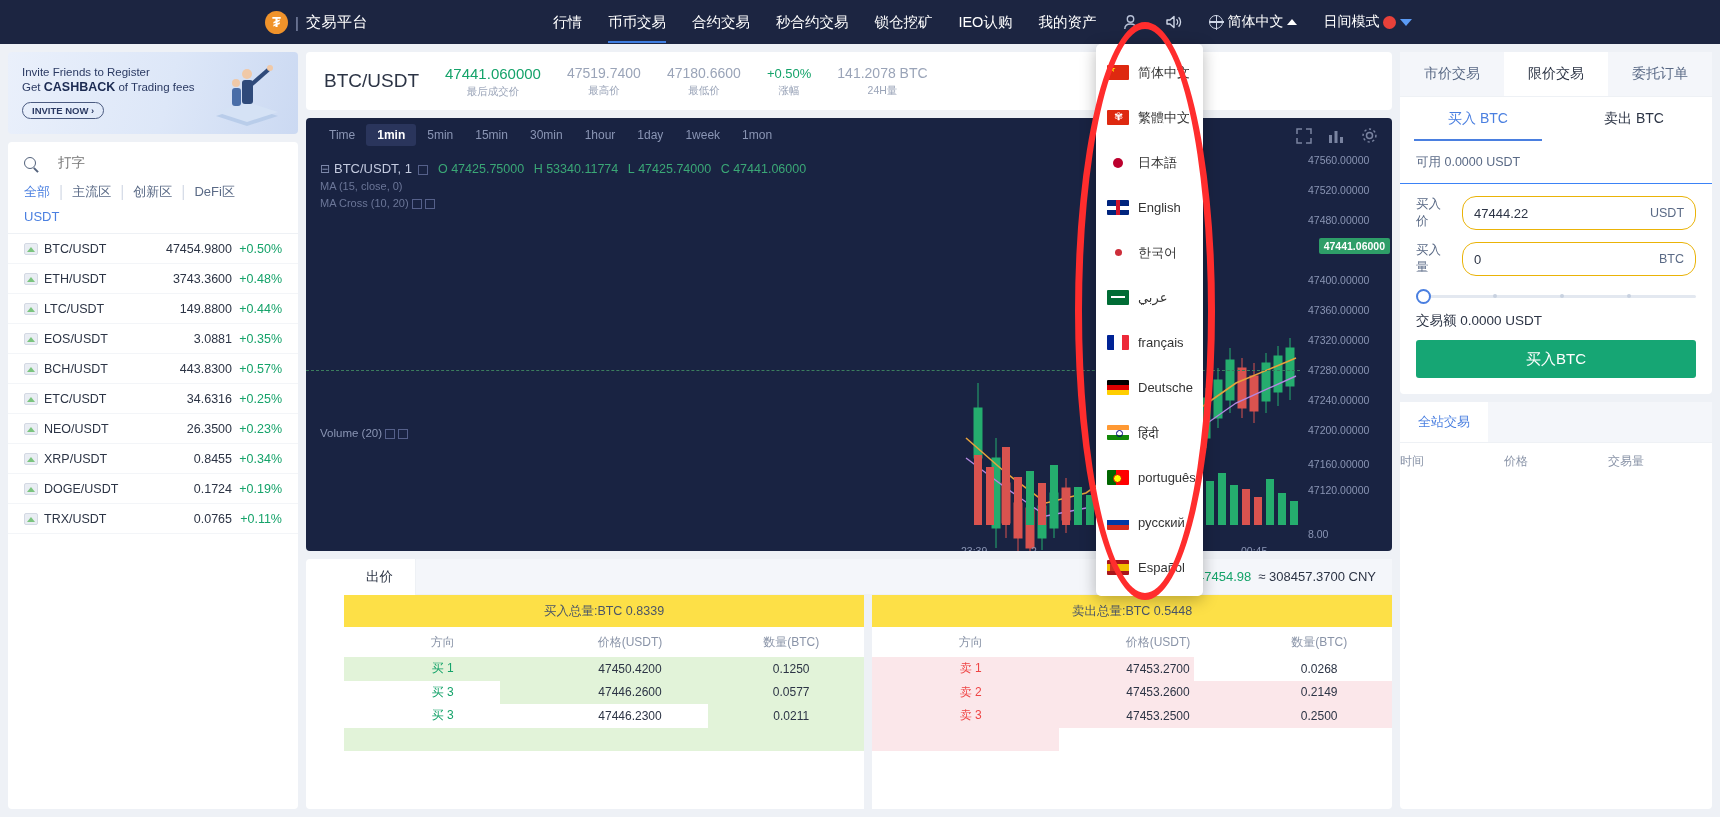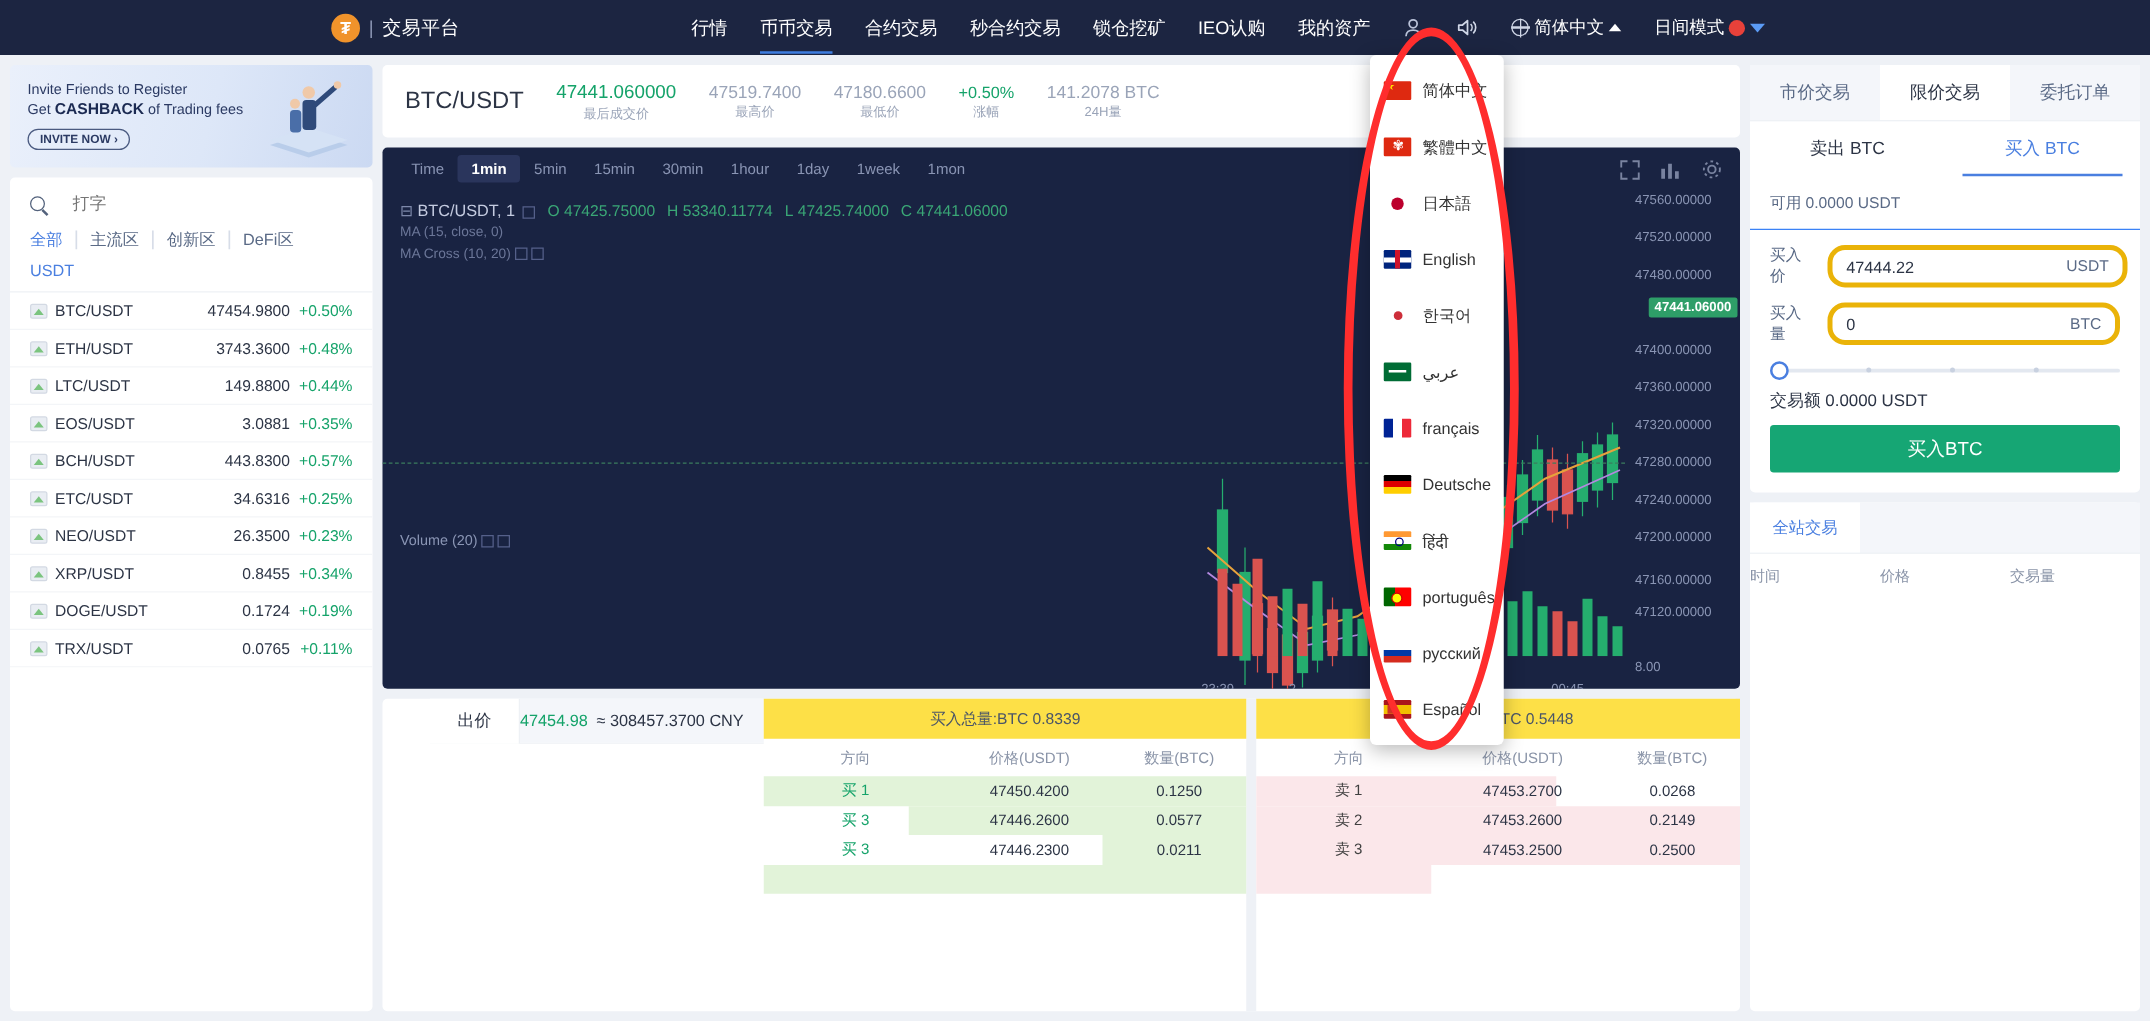--- a/index.html
+++ b/index.html
@@ -153,52 +153,52 @@
   #cur-price-tag {
     position:absolute;right:2px;background:#2e9e68;color:#fff;font-size:10.5px;
     font-weight:bold;padding:2px 5px;border-radius:2px;white-space:nowrap;
   }
   #time-axis { position:absolute;bottom:6px;left:0;right:92px;font-size:10.5px;color:#8a95b4; }
   .ta { position:absolute; }
   #vol-label { position:absolute;left:14px;bottom:112px;font-size:11.5px;color:#8a95b4; }
   .dash-line{position:absolute;left:0;right:92px;border-top:1px dashed #3b7d5e;}
 
   
-  #book-wrap { background:#fff;border-radius:4px;height:250px;display:flex;flex-direction:row;padding-left:38px; }
+  #book-wrap { background:#fff;border-radius:4px;height:250px;display:flex;flex-direction:column;padding-left:38px; }
   #book-top { display:flex;align-items:center;height:36px;border-bottom:1px solid #eef1f5; }
   #book-tab { font-size:13.5px;color:#2c3445;padding:0 22px;line-height:36px;border-right:1px solid #eef1f5;background:#fff; }
   #book-top-right { flex:1;background:#f4f6fa;height:100%;display:flex;align-items:center;justify-content:flex-end;padding-right:16px;font-size:13px;gap:7px; }
   #book-cny-main { color:#15a36a; }
   #book-cny-sub { color:#2c3445; }
   #book-cols { flex:1;display:flex; }
   .book-col { flex:1;display:flex;flex-direction:column; }
   .book-col.left { border-right:8px solid #eef1f6; }
   .book-head { display:flex;justify-content:center;align-items:center;height:32px;padding:0 18px;background:#fde047;font-size:12.5px;color:#4a5costume; }
   .book-head { color:#4a5568; }
   .book-colhead { display:flex;height:30px;align-items:center;font-size:12px;color:#8a94a8; }
   .bc1 { width:38%;text-align:center; } .bc2 { width:34%;text-align:center; } .bc3 { width:28%;text-align:center; }
   .book-row { display:flex;height:23.5px;align-items:center;font-size:12px;position:relative;cursor:pointer; }
   .book-row .bar { position:absolute;left:0;top:0;bottom:0;z-index:0; }
   .book-row span { position:relative;z-index:1; }
-  .buy .dir { color:#15a36a; } .sell .dir { color:#404040; }
+  .buy .dir { color:#15a36a; } .sell .dir { color:#ef4444; }
   .book-row .px, .book-row .qty { color:#2c3445; }
 
   
   #trade-panel { background:#fff;border-radius:4px; }
   #trade-tabs { display:flex;border-bottom:1px solid #eef1f5;background:#f4f6fa; }
   .ttab { flex:1;text-align:center;font-size:14px;color:#5a6a86;padding:13px 0;cursor:pointer; }
   .ttab.active { background:#fff;color:#2c3445; }
   #side-tabs { display:flex; }
   .stab { flex:1;text-align:center;font-size:14px;padding:13px 0;cursor:pointer;color:#2c3445;position:relative; }
   .stab.active { color:#4a7fe0; }
   .stab.active::after { content:"";position:absolute;left:14px;right:14px;bottom:0;height:2px;background:#4a7fe0; }
   #avail { font-size:12.5px;color:#5a6a86;padding:13px 16px 12px;border-bottom:1px solid #3b82f6; }
   .frow { display:flex;align-items:center;gap:10px;padding:12px 16px 0; }
   .flabel { font-size:12.5px;color:#5a6a86;width:36px;flex:none; }
-  .fbox { flex:1;border:4px solid #eab308;border-radius:14px;height:34px;display:flex;align-items:center;padding:0 11px; }
+  .fbox { flex:1;border:1px solid #eab308;border-radius:14px;height:34px;display:flex;align-items:center;padding:0 11px; }
   .fbox input { border:none;outline:none;flex:1;font-size:13px;color:#2c3445;font-family:inherit;background:transparent; }
   .funit { font-size:12.5px;color:#5a6a86; }
   #slider-row { padding:14px 16px 0;position:relative;height:28px; }
   .track { position:absolute;left:22px;right:16px;top:19px;height:3px;background:#e3e8f0;border-radius:2px; }
   .knob { position:absolute;left:16px;top:13px;width:15px;height:15px;border:2px solid #4a7fe0;border-radius:50%;background:#fff;cursor:pointer; }
   .notch { position:absolute;top:18px;width:4px;height:4px;border-radius:50%;background:#c8d1e0; }
   #amt-line { font-size:13.5px;color:#2c3445;padding:8px 16px 10px; }
   #buy-btn {
     margin:0 16px 16px;height:38px;background:#16a674;border:none;border-radius:3px;
     color:#fff;font-size:15px;cursor:pointer;width:calc(100% - 32px);font-family:inherit;
@@ -658,22 +658,22 @@
   </div>
 
   <div id="right-col">
     <div id="trade-panel">
       <div id="trade-tabs">
         <div class="ttab">市价交易</div>
         <div class="ttab active">限价交易</div>
         <div class="ttab">委托订单</div>
       </div>
       <div id="side-tabs">
+        <div class="stab active">买入 BTC</div>
         <div class="stab">卖出 BTC</div>
-        <div class="stab active">买入 BTC</div>
       </div>
       <div id="avail">可用 0.0000 USDT</div>
       <div class="frow">
         <span class="flabel">买入价</span>
         <div class="fbox">
           <input value="47444.22" style="">
           <span class="funit">USDT</span>
         </div>
       </div>
       <div class="frow">

